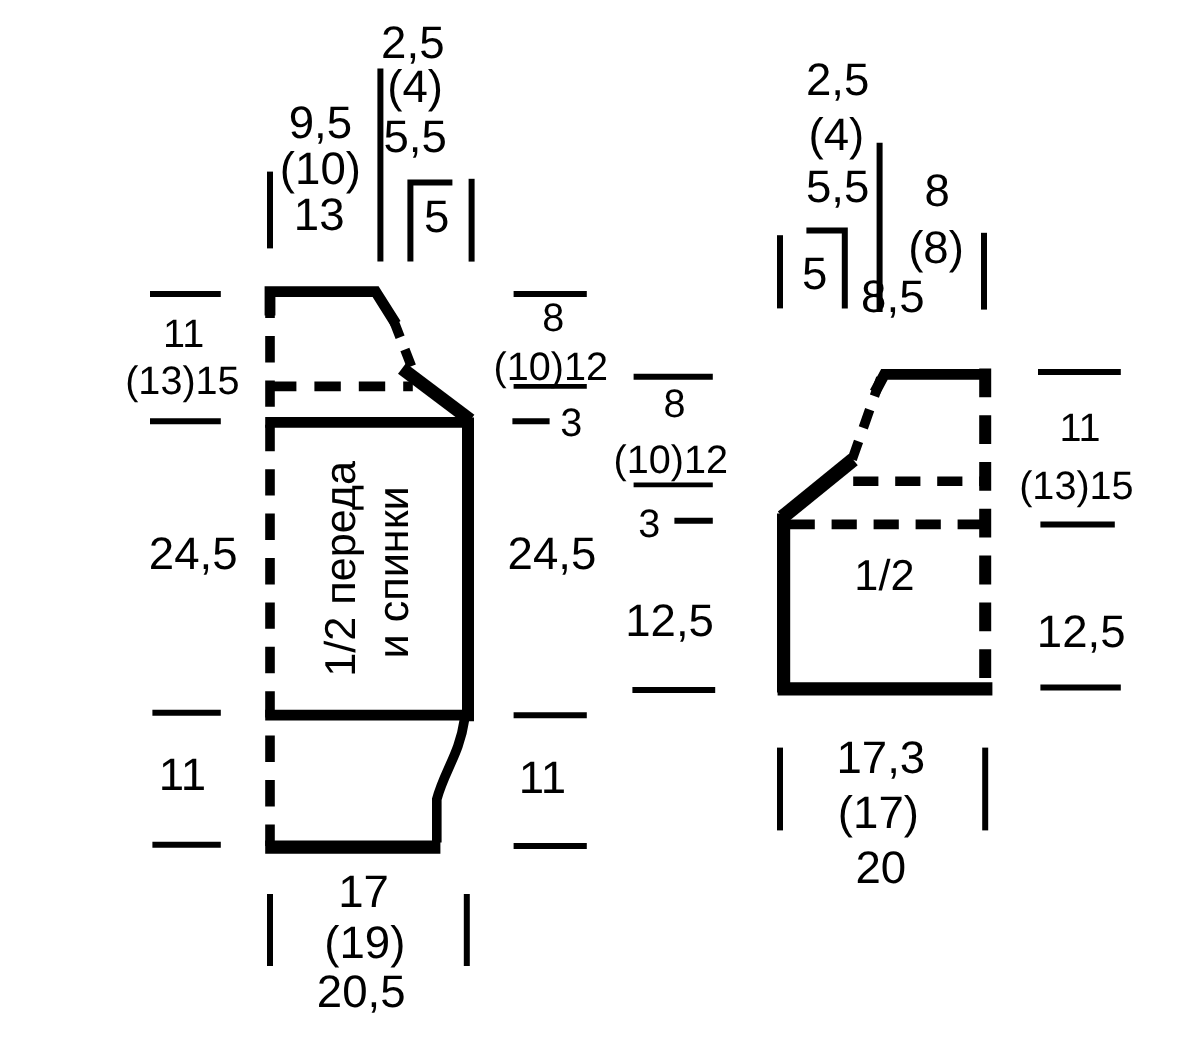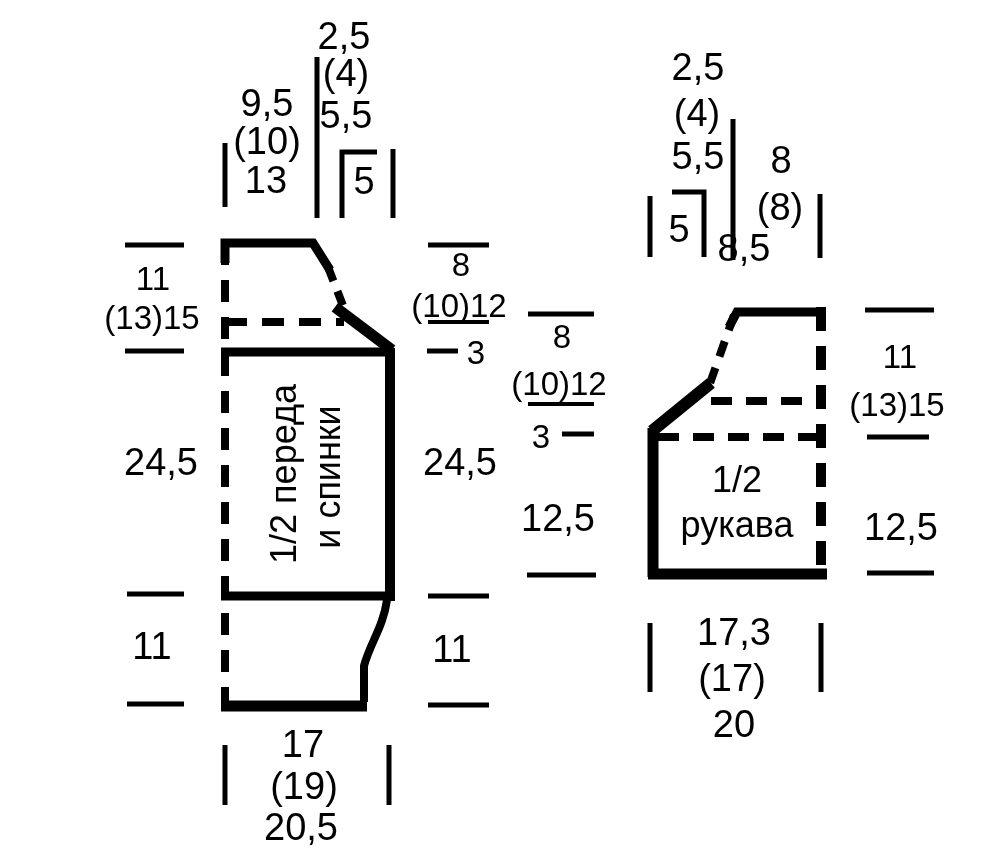--- a/index.html
+++ b/index.html
@@ -161,15 +161,14 @@
 
   <div class="lbl small" style="left:900px;top:356px">11</div>
   <div class="lbl small" style="left:897px;top:404px">(13)15</div>
   <div class="lbl big" style="left:901px;top:527px">12,5</div>
 
   <div class="lbl big" style="left:734px;top:632px">17,3</div>
   <div class="lbl big" style="left:732px;top:678px">(17)</div>
   <div class="lbl big" style="left:734px;top:724px">20</div>
 
   <div class="lbl piece" style="left:737px;top:480px">1/2</div>
-  <div class="lbl piece" style="left:737px;top:525px">рукава</div>
 
 </div>
 
 </body></html>

